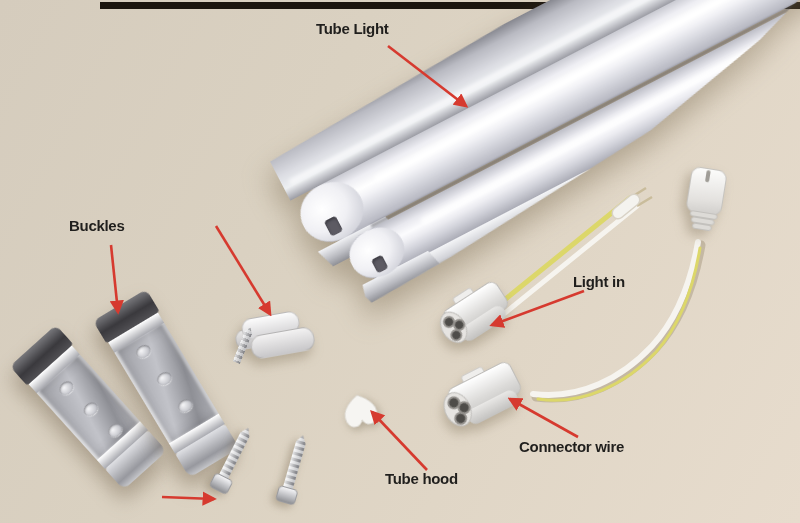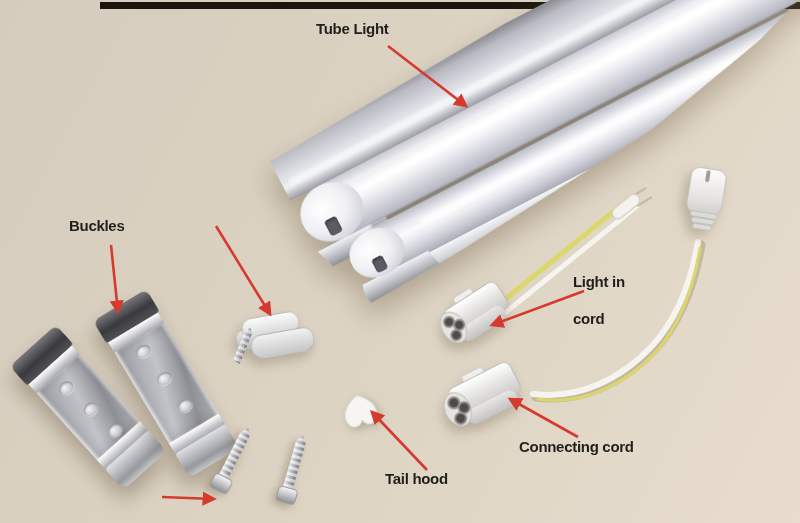--- a/index.html
+++ b/index.html
@@ -261,18 +261,17 @@
     <line x1="584" y1="291" x2="492" y2="325" stroke="#d63a2f" stroke-width="2.6" marker-end="url(#ah)"></line>
     <line x1="578" y1="437" x2="510" y2="399" stroke="#d63a2f" stroke-width="2.6" marker-end="url(#ah)"></line>
     <line x1="162" y1="497" x2="214" y2="499" stroke="#d63a2f" stroke-width="2.6" marker-end="url(#ah)"></line>
     <line x1="427" y1="470" x2="372" y2="412" stroke="#d63a2f" stroke-width="2.6" marker-end="url(#ah)"></line>
   </svg>
 
   <div class="lbl lbl-tube">Tube Light</div>
   <div class="lbl lbl-buckles">Buckles</div>
   <div class="lbl lbl-power">
     <div>Light in</div>
-    <div>cord</div>
-  </div>
-  <div class="lbl lbl-connwire">Connecting cord</div>
-  <div class="lbl lbl-tailhood">Tail hood</div>
+  </div>
+  <div class="lbl lbl-connwire">Connector wire</div>
+  <div class="lbl lbl-tailhood">Tube hood</div>
 
 </div>
 
 </body></html>

